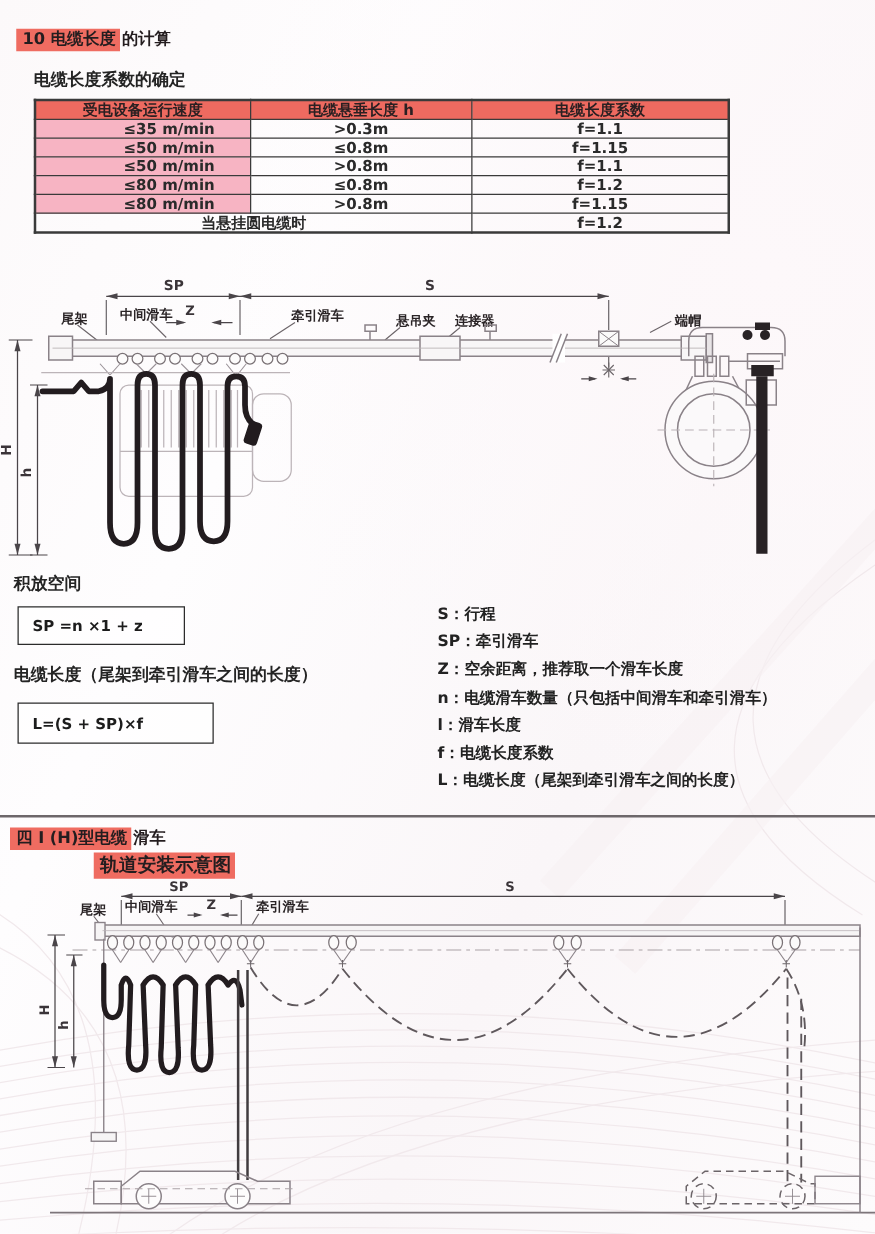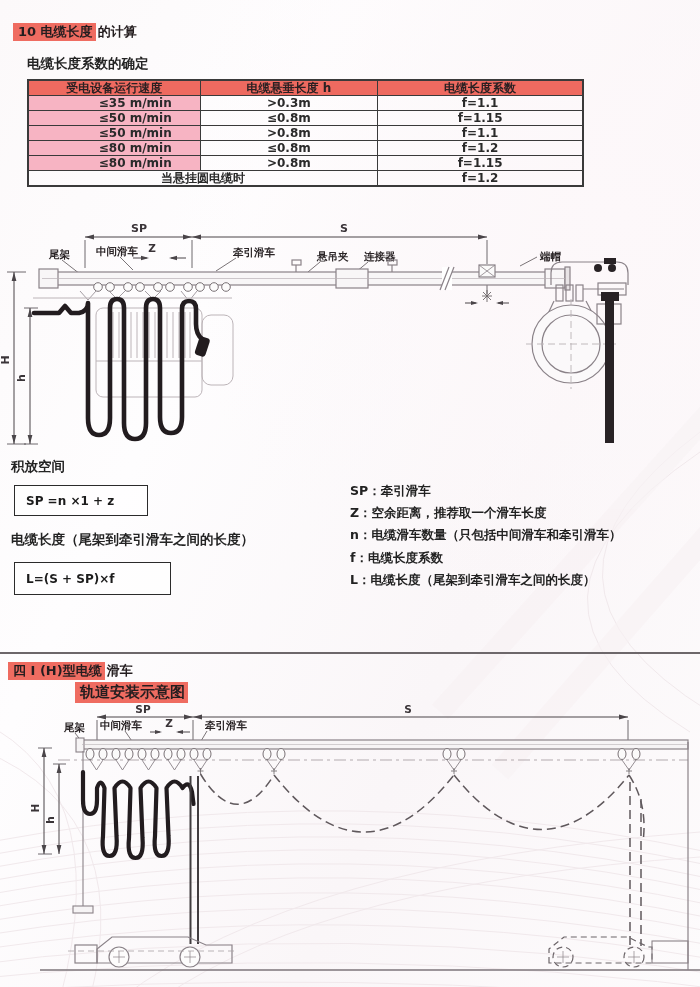--- a/index.html
+++ b/index.html
@@ -275,23 +275,25 @@
         </g>
       </g>
     </svg>
 
     <div class="flabel" style="left:11px; top:446px;">积放空间</div>
     <div class="fbox" style="left:14px; top:473px; width:134px; height:31px;">SP =n ×1 + z</div>
     <div class="flabel" style="left:11px; top:519px;">电缆长度（尾架到牵引滑车之间的长度）</div>
     <div class="fbox" style="left:14px; top:550px; width:157px; height:33px;">L=(S + SP)×f</div>
 
     <div class="legend">
+      <div>S：行程</div>
       <div>SP：牵引滑车</div>
       <div>Z：空余距离，推荐取一个滑车长度</div>
       <div>n：电缆滑车数量（只包括中间滑车和牵引滑车）</div>
+      <div>l：滑车长度</div>
       <div>f：电缆长度系数</div>
       <div>L：电缆长度（尾架到牵引滑车之间的长度）</div>
     </div>
 
     <div class="divider"></div>
     <div class="badge-line" style="left:8px; top:649px;">
       <span class="hl">四 I (H)型电缆</span><span class="rest">滑车</span>
     </div>
     <div class="badge-line" style="left:27px; top:671px; font-size:15px;padding-left:48px;">
       <span class="hl">轨道安装示意图</span>

